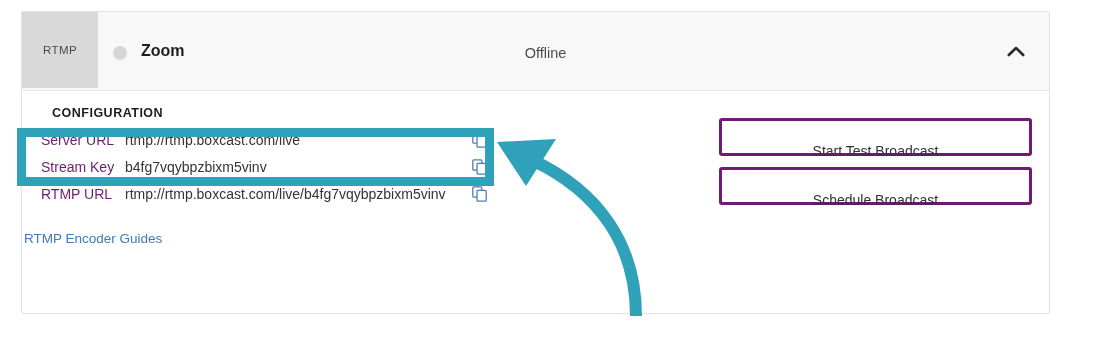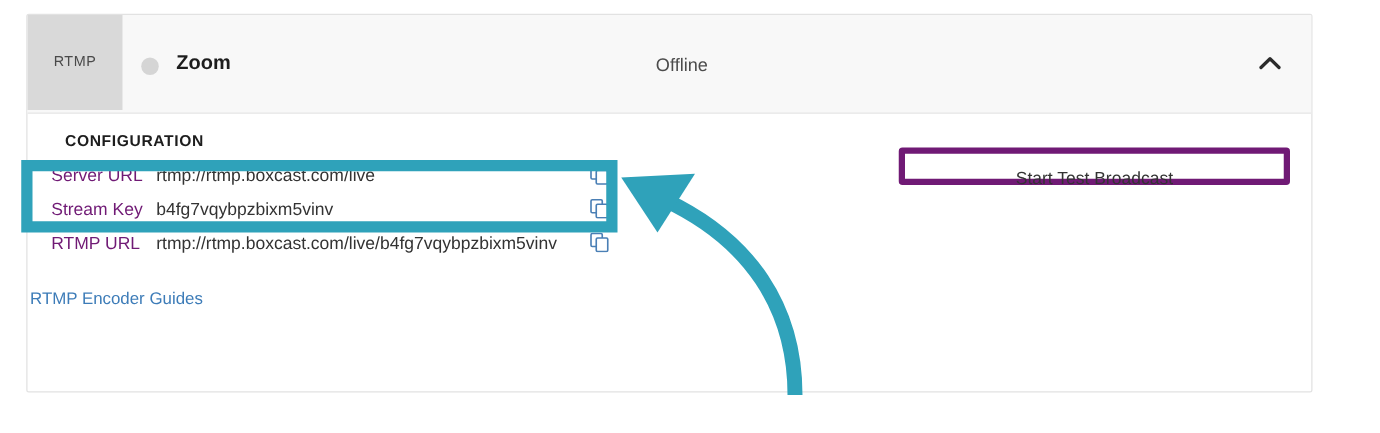--- a/index.html
+++ b/index.html
@@ -155,29 +155,29 @@
     top: 27px;
     width: 313px;
   }
   .btn {
     display: block;
     width: 100%;
     height: 30px;
     line-height: 28px;
     margin-bottom: 11px;
     background: #ffffff;
-    border: 5px solid #701a75;
+    border: 3px solid #701a75;
     border-radius: 3px;
     font-family: "Liberation Sans", sans-serif;
     font-size: 14px;
     color: #333333;
     text-align: center;
     cursor: pointer;
     box-sizing: border-box;
-    padding: 5px;
+    padding: 16px;
   }
 
   
   .annot-layer {
     position: absolute;
     left: 0;
     top: 0;
     width: 1104px;
     height: 346px;
     pointer-events: none;
@@ -254,20 +254,21 @@
           </svg>
         </span>
       </div>
 
     </div>
 
     <a class="encoder-link">RTMP Encoder Guides</a>
 
     <div class="btn-col">
       <button class="btn">Start Test Broadcast</button>
+      <button class="btn">Schedule Broadcast</button>
     </div>
 
   </div>
 </div>
 
 <div class="annot-layer">
 
   <div class="highlight-box"></div>
 
   <svg width="1104" height="346" style="position:absolute;left:0;top:0;">

